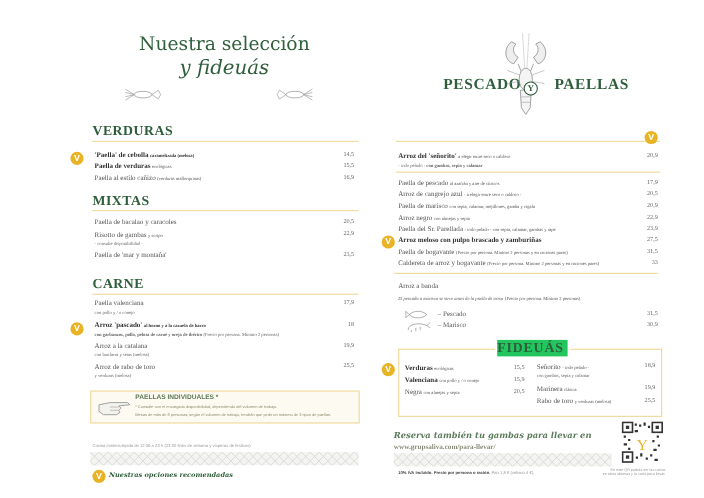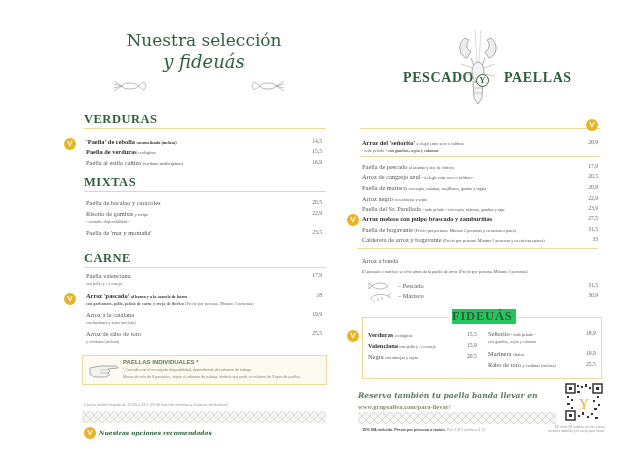--- a/index.html
+++ b/index.html
@@ -262,21 +262,21 @@
 <div class="fcell" style="left:368px;top:353px"><span class="nm">Negra</span> <span class="sm">con almejas y sepia</span></div>
 <div class="fprice" style="left:467px;top:353px">20,5</div>
 
 <div class="fcell" style="left:488px;top:330px"><span class="nm">Señorito</span> <span class="sm">- todo pelado -</span><span class="sub">con gambas, sepia y calamar</span></div>
 <div class="fprice" style="left:586px;top:330px">18,9</div>
 <div class="fcell" style="left:488px;top:350px"><span class="nm">Marinera</span> <span class="sm">clásica</span></div>
 <div class="fprice" style="left:586px;top:350px">19,9</div>
 <div class="fcell" style="left:488px;top:361px"><span class="nm">Rabo de toro</span> <span class="sm">y verduras (melosa)</span></div>
 <div class="fprice" style="left:586px;top:361px">25,5</div>
 
-<div class="reserve">Reserva también tu paella banda llevar en</div>
+<div class="reserve">Reserva también tu gambas para llevar en</div>
 <div class="url">www.grupsaliva.com/para-llevar/</div>
 <div class="pattern" style="left:358px;top:412px;width:198px"></div>
 <div class="iva">
   <span class="b">10% IVA incluido. Precio por persona o ración.</span>
   <span class="l">Pan 1,8 € (celiaco 4 €).</span>
 </div>
 <svg class="qr" viewBox="0 0 38 38">
   <rect x="1" y="1" width="9" height="9" fill="none" stroke="#333" stroke-width="1.5"></rect>
     <rect x="4" y="4" width="3" height="3" fill="#333"></rect>
   <rect x="28" y="1" width="9" height="9" fill="none" stroke="#333" stroke-width="1.5"></rect>

